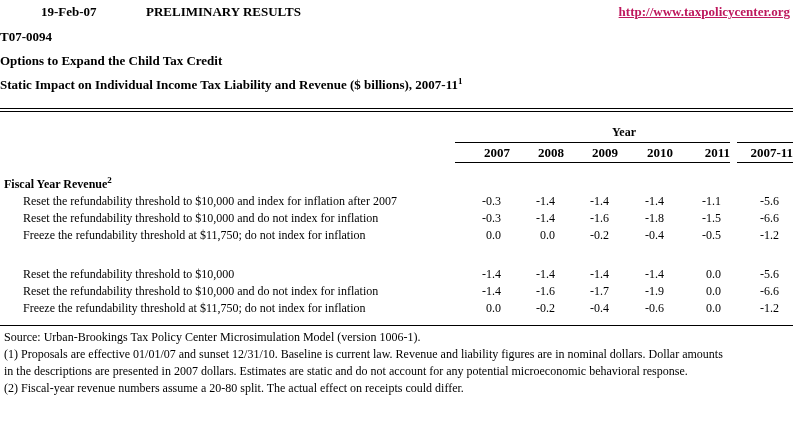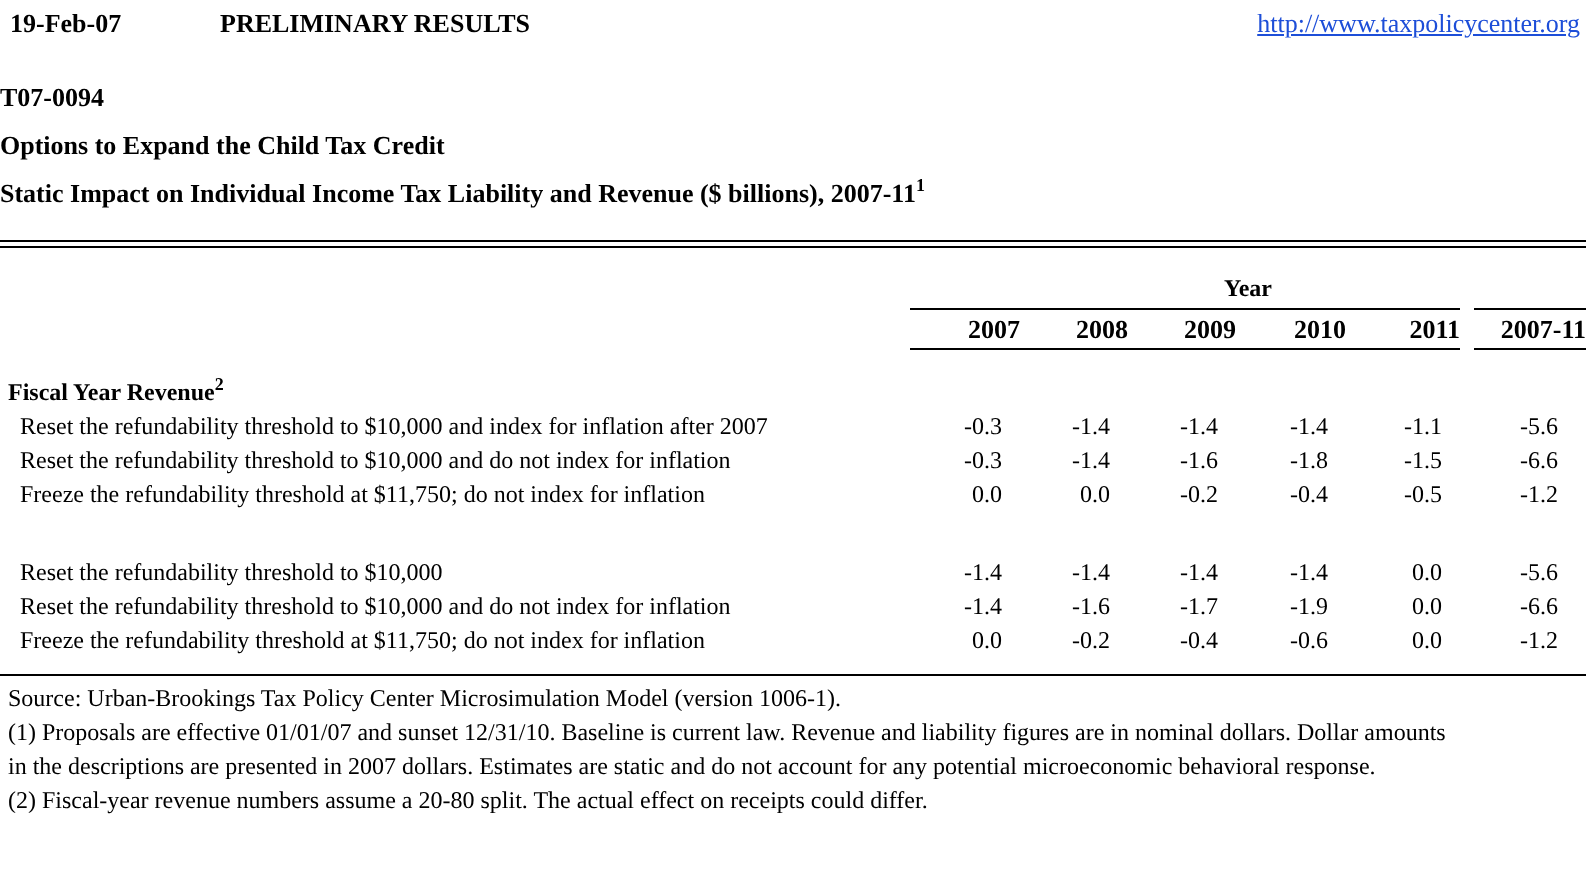--- a/index.html
+++ b/index.html
@@ -11,33 +11,34 @@
     width: 793px;
     height: 444px;
     overflow: hidden;
     font-family: "Liberation Serif", "DejaVu Serif", serif;
     color: #000000;
     position: relative;
   }
   .topbar {
     position: relative;
     height: 17px;
-    padding-top: 20px;
+    padding-top: 8px;
     font-size: 13px;
     font-weight: bold;
     white-space: nowrap;
+    margin-left: 36px;
   }
   .topbar .date   { position: absolute; left: 5px;  top: 4px; }
   .topbar .prelim { position: absolute; left: 110px; top: 4px; }
   .topbar .url {
     position: absolute;
     right: 3px;
     top: 4px;
-    font-weight: normal;
-    color: #1d4ed8;
+    font-weight: bold;
+    color: #be185d;
     text-decoration: underline;
   }
   .titles {
     text-align: left;
   }
   .title-line {
     font-weight: bold;
     font-size: 13px;
     line-height: 24px;
     white-space: nowrap;
@@ -80,21 +81,21 @@
   .sp-a { height: 13px; }
   .sp-b { height: 22px; }
   .sechead {
     font-weight: bold;
     line-height: 17px;
     padding-left: 4px;
     white-space: nowrap;
   }
   .rowlabel {
     line-height: 17px;
-    padding-left: 10px;
+    padding-left: 23px;
     white-space: nowrap;
   }
   .val {
     line-height: 17px;
     text-align: right;
     padding-right: 9px;
   }
   .val.total { padding-right: 14px; }
   .bottom-rule {
     margin-top: 8px;

